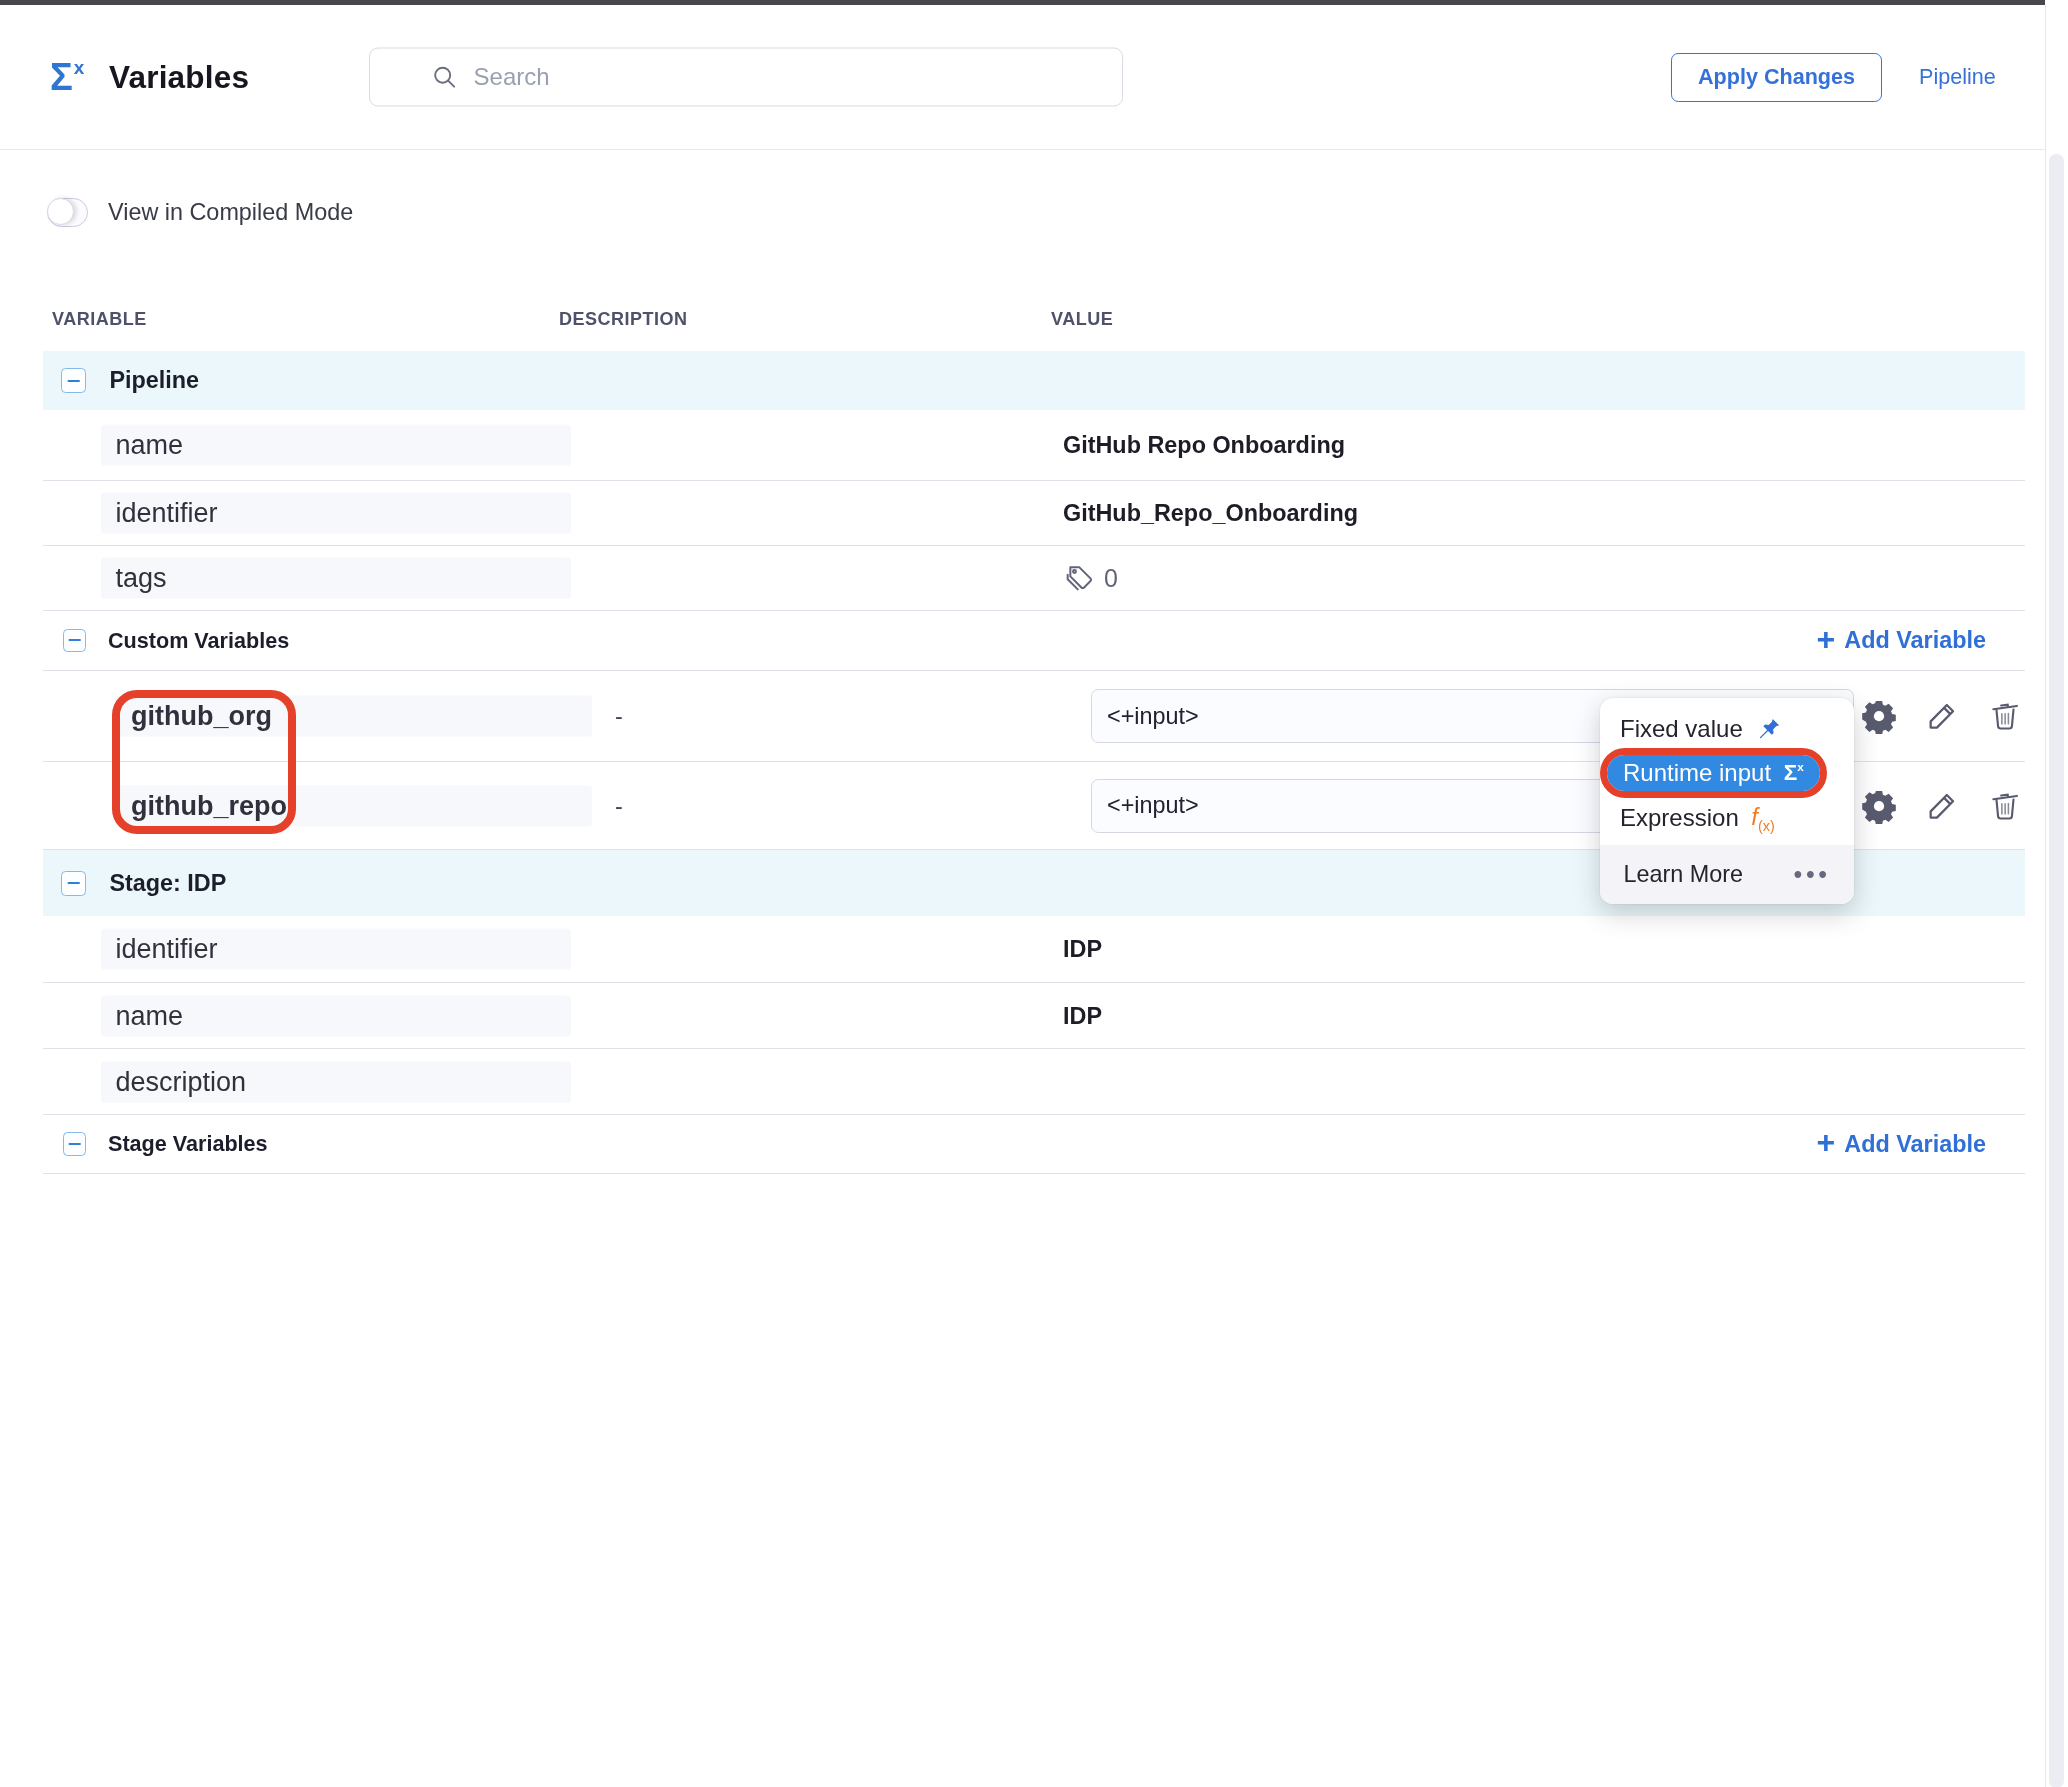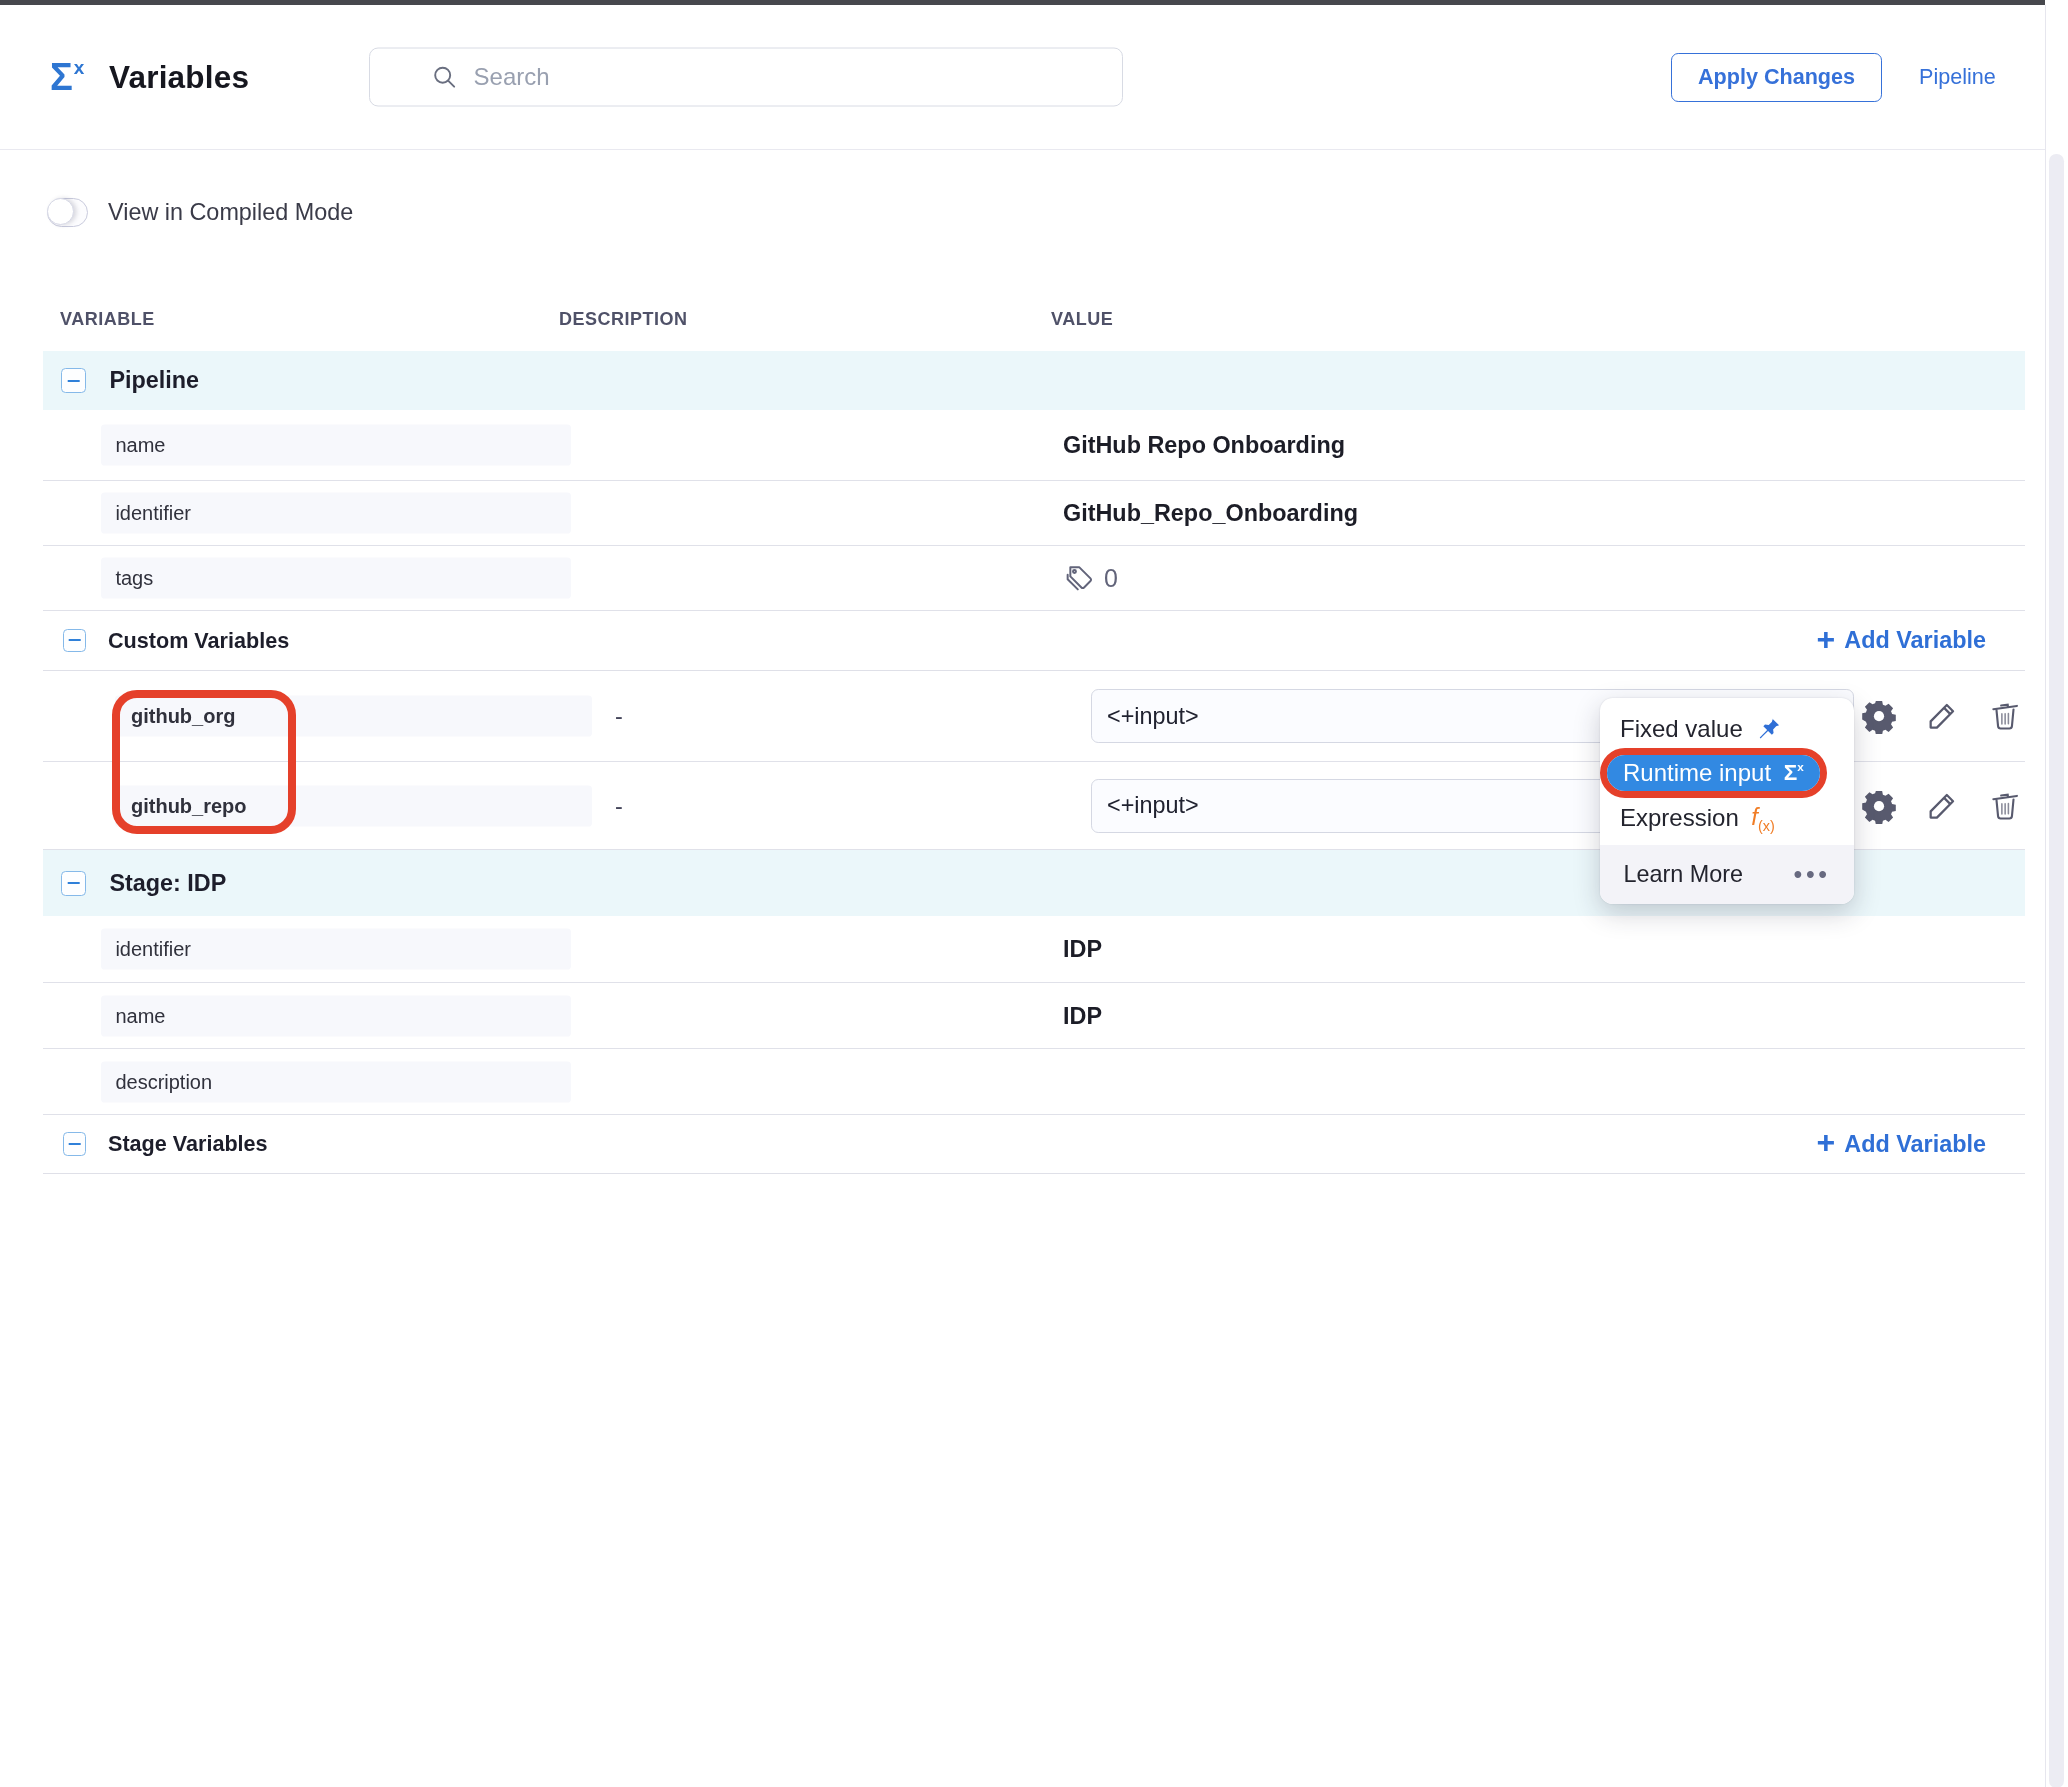--- a/index.html
+++ b/index.html
@@ -28,40 +28,40 @@
   
   .toggle-row{position:absolute;left:47px;top:197px;height:31px;display:flex;align-items:center;gap:20px;}
   .switch{position:relative;width:41px;height:29px;border:1.8px solid #c9cbdd;border-radius:15.3px;background:#fcfcfe;box-sizing:border-box;cursor:pointer;}
   .knob{position:absolute;left:-0.9px;top:-0.9px;width:25px;height:25px;border:0.9px solid #d7d9e6;border-radius:50%;background:#fff;box-shadow:2.7px 0 4.5px rgba(60,60,90,.18);}
   .toggle-label{font-size:23.4px;color:#3a3b48;}
 
   
   .vtable{position:absolute;left:43px;top:286px;width:1982px;}
   .thead{position:relative;height:65px;}
   .thead span{position:absolute;top:50%;transform:translateY(-50%);font-size:18px;font-weight:700;color:#4f5168;letter-spacing:0.5px;}
-  .col-var{left:17px;} .col-desc{left:516px;} .col-val{left:1008px;}
+  .col-var{left:9px;} .col-desc{left:516px;} .col-val{left:1008px;}
 
   .sec-blue{display:flex;align-items:center;background:#ebf7fa;}
   .sec-blue .sec-title{margin-left:23.4px;font-size:23.4px;font-weight:700;color:#1d1e2b;}
   .sec-white{display:flex;align-items:center;background:#fff;border-bottom:0.9px solid #dfe0e8;box-sizing:border-box;}
   .sec-white .sec-title{margin-left:21.6px;font-size:21.6px;font-weight:700;color:#1d1e2b;}
 
   .collapse{flex:none;width:25px;height:25px;box-sizing:border-box;border:1.4px solid #85b9e9;border-radius:4.5px;background:#fdfeff;position:relative;cursor:pointer;}
   .collapse::after{content:"";position:absolute;left:50%;top:50%;transform:translate(-50%,-50%);width:12.6px;border-top:2.7px solid #2f80d9;}
   .collapse.sm{width:23.4px;height:23.4px;}
   .ml20{margin-left:18px;} .ml22{margin-left:20px;}
 
   .add-var{margin-left:auto;margin-right:33px;display:flex;align-items:center;gap:9px;background:none;border:none;cursor:pointer;font-family:inherit;color:#2f6fd6;}
   .add-var .plus{font-size:32px;font-weight:600;line-height:1;margin-top:-3.6px;}
   .add-var .add-label{font-size:23.4px;font-weight:700;}
 
   .trow{position:relative;background:#fff;border-bottom:0.9px solid #e0e1e9;box-sizing:border-box;}
   .vc{position:absolute;top:50%;transform:translateY(-50%);}
   .pill{left:58px;width:470px;height:41px;background:#f7f8fc;border-radius:3.6px;display:flex;align-items:center;}
-  .pill .rowlabel{margin-left:14.4px;font-size:20px;color:#30313c;}
+  .pill .rowlabel{margin-left:14.4px;font-size:27px;color:#30313c;}
   .var-pill{left:72px;width:477px;}
   .var-pill .rowlabel{margin-left:16px;font-weight:bold;}
   .desc-dash{left:572px;font-size:23.4px;color:#44455a;}
   .val-text{left:1020px;font-size:23.4px;font-weight:700;color:#1c1d27;}
   .tags-val{left:1020px;display:flex;align-items:center;gap:9px;color:#62647a;}
   .tags-val .tag-num{font-size:25px;}
 
   .vinput{left:1048px;width:763px;height:54px;box-sizing:border-box;border:1.4px solid #d5d8e3;border-radius:7.2px;background:#fbfcff;display:flex;align-items:center;}
   .vinput input{border:none;outline:none;background:transparent;font-family:inherit;font-size:23.4px;color:#202230;margin-left:13px;width:702px;}
 

